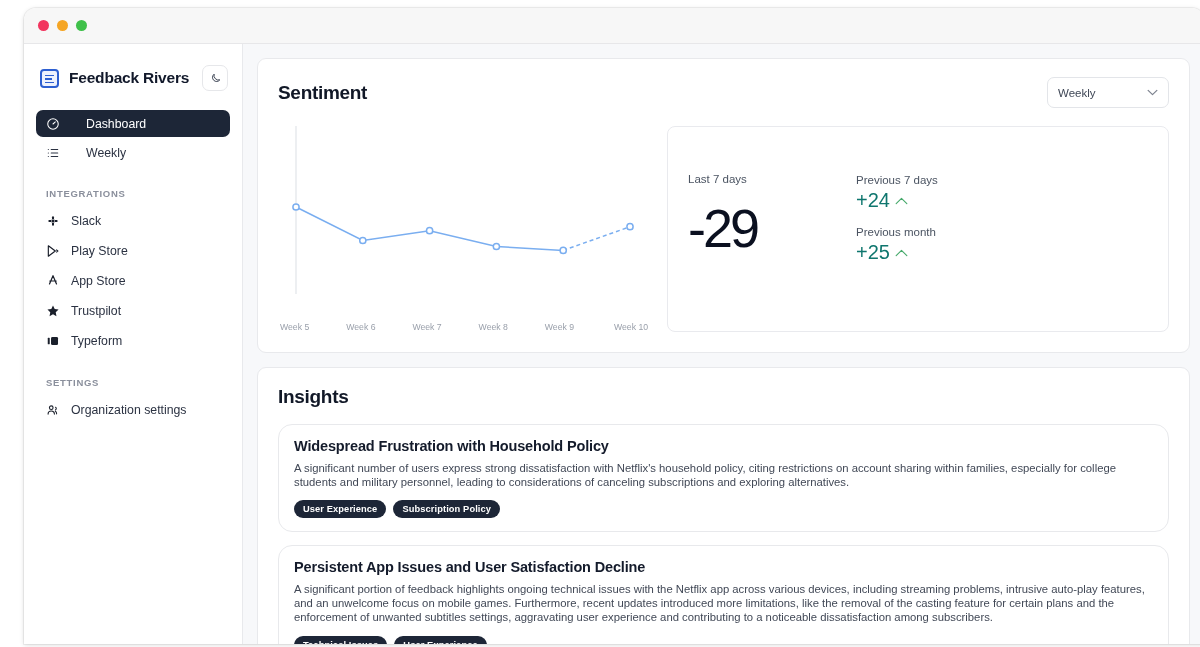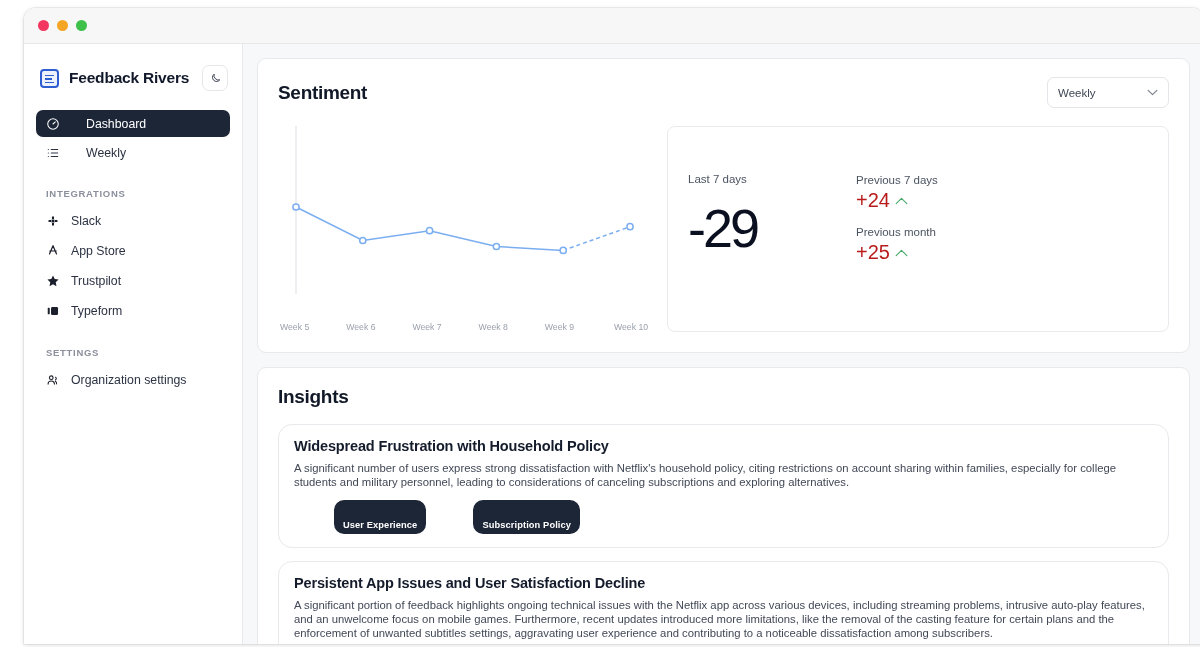--- a/index.html
+++ b/index.html
@@ -184,21 +184,21 @@
     font-weight: 500;
     color: #0b1020;
     letter-spacing: -3px;
     line-height: 1;
     margin-top: 16px;
   }
   .score-right { padding-top: 1px; }
   .delta-label { font-size: 11.5px; color: #4b5462; }
   .delta-val {
     font-size: 20px;
-    color: #b91c1c;
+    color: #0f766e;
     margin-top: 3px;
     display: flex;
     align-items: center;
     gap: 5px;
   }
   .delta-val .up { color: #46a96b; font-size: 12px; }
   .delta-block + .delta-block { margin-top: 14px; }
 
   
   .insight {
@@ -219,23 +219,22 @@
     color: #414856;
     margin-top: 7px;
   }
   .tags { display: flex; gap: 7px; margin-top: 11px; }
   .tag {
     background: #1d2637;
     color: #ffffff;
     font-size: 9.3px;
     font-weight: 700;
     border-radius: 10px;
-    padding: 20px 9px 4px 9px;
+    padding: 4px 9px 4px 9px;
     letter-spacing: 0.1px;
-    margin-left: 40px;
   }
 </style>
 </head>
 <body>
 
 <div class="window">
 
   <div class="titlebar">
     <div class="dots">
       <span class="dot" style="background:#f2365f"></span>
@@ -292,20 +291,27 @@
           <g fill="#ffffff">
             <rect x="8.6" y="8.6" width="6.8" height="6.8"></rect>
           </g>
           <g fill="#1a1f2b">
             <rect x="9.4" y="9.4" width="5.2" height="5.2" rx="0.6"></rect>
           </g>
         </svg>
         <span>Slack</span>
       </div>
 
+      <div class="nav-item int-item">
+        <svg class="ic" viewBox="0 0 24 24">
+          <path d="M4 3l12 9-12 9z" fill="none" stroke="#1a1f2b" stroke-width="2" stroke-linejoin="round"></path>
+          <path d="M17.5 9.6l2.8 2.4-2.8 2.4" fill="none" stroke="#1a1f2b" stroke-width="2" stroke-linejoin="round"></path>
+        </svg>
+        <span>Play Store</span>
+      </div>
 
       <div class="nav-item int-item">
         <svg class="ic" viewBox="0 0 24 24">
           <path d="M12 3l-6 14M12 3l6 14M6.5 12h11" fill="none" stroke="#1a1f2b" stroke-width="2.1" stroke-linecap="round"></path>
         </svg>
         <span>App Store</span>
       </div>
 
       <div class="nav-item int-item">
         <svg class="ic" viewBox="0 0 24 24">

